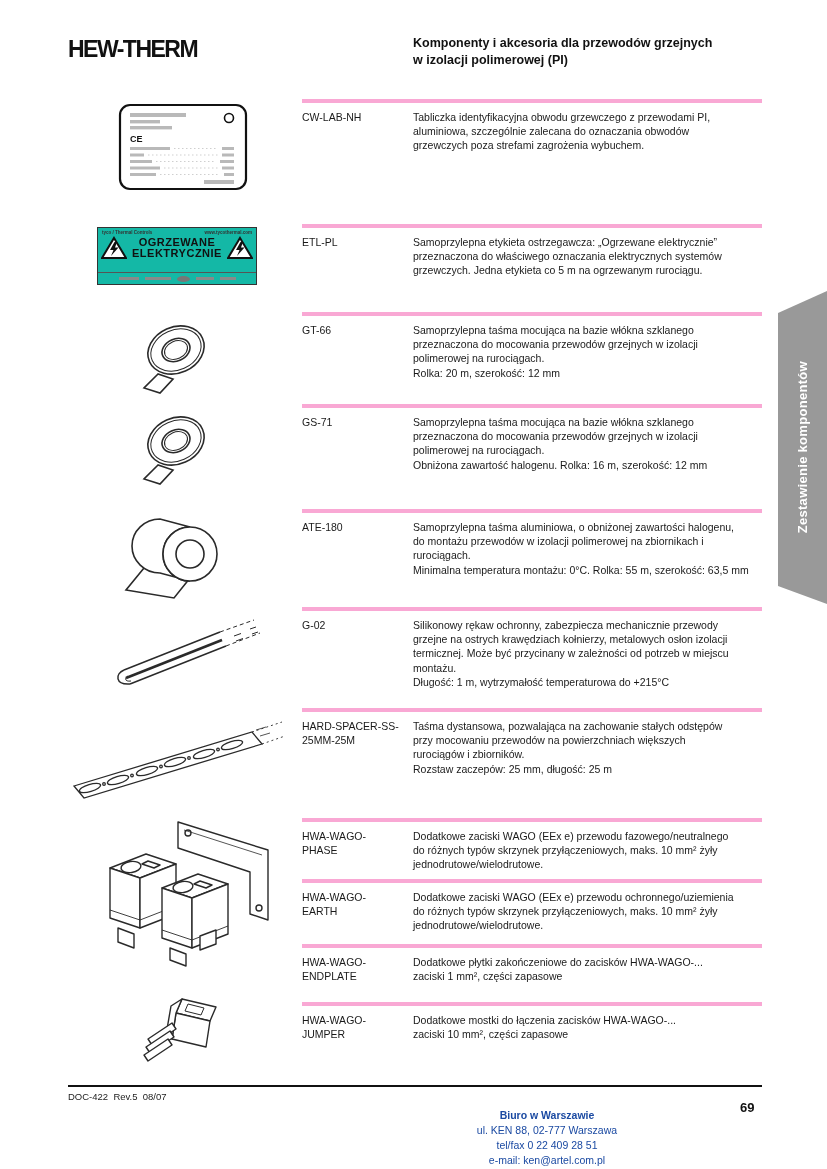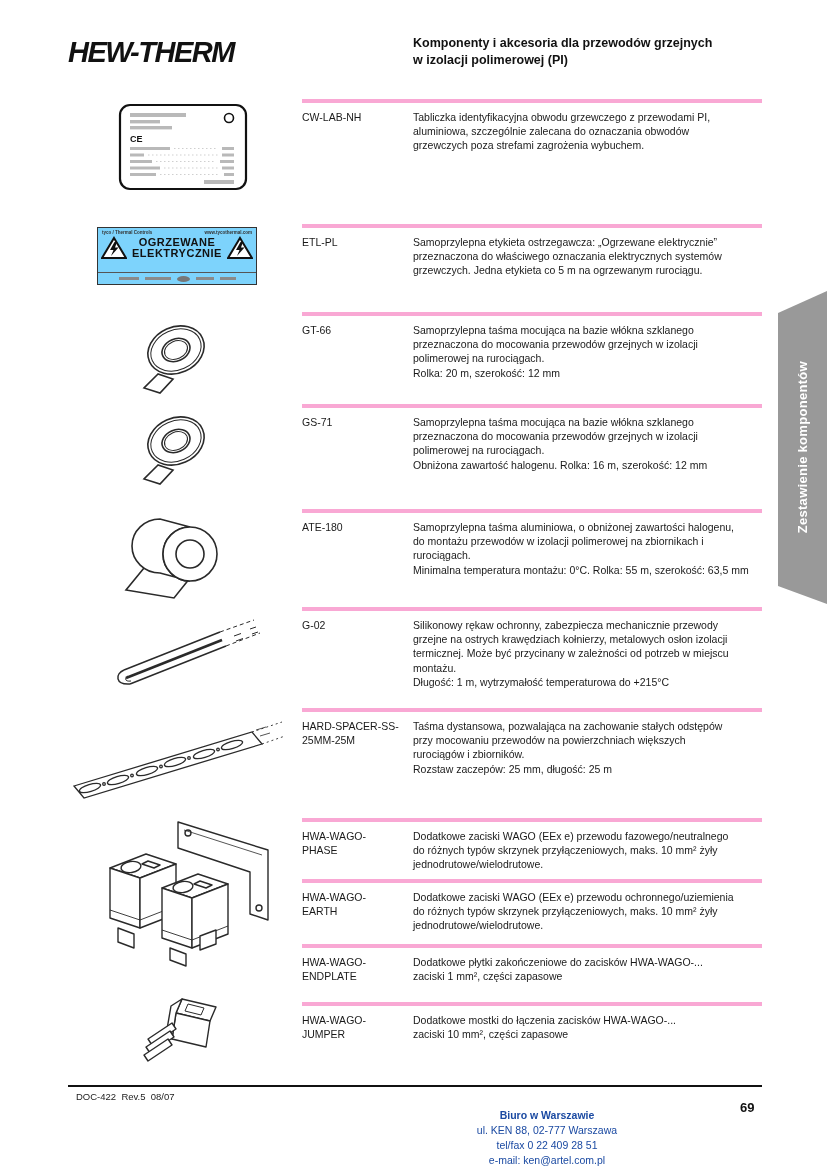--- a/index.html
+++ b/index.html
@@ -4,42 +4,42 @@
 <style>
   * { margin:0; padding:0; box-sizing:border-box; }
   html,body { background:#e8e8e8; }
   .page {
     position:relative; width:827px; height:1169px; margin:0 auto;
     background:#ffffff; overflow:hidden;
     font-family:"Liberation Sans", sans-serif; color:#1a1a1a;
   }
   .logo {
     position:absolute; left:68px; top:36px;
-    font-size:29px; font-weight:800; font-style:italic; letter-spacing:-1.5px;
+    font-size:23px; font-weight:800; letter-spacing:-1.5px;
     color:#111;
   }
   .doc-title {
     position:absolute; left:413px; top:35px; width:360px;
     font-size:12.5px; font-weight:bold; line-height:17px;
     white-space:pre-line; color:#111;
   }
   .row { position:absolute; left:302px; width:460px; border-top:4px solid #f9a8d4; }
   .row .code {
     position:absolute; left:0; top:7px; width:106px;
     font-size:10.5px; line-height:14px; white-space:pre-line; color:#1a1a1a;
   }
   .row .desc {
     position:absolute; left:111px; top:7px; width:356px;
     font-size:10.5px; line-height:14.2px; white-space:pre-line; color:#1a1a1a;
   }
   .img-box { position:absolute; }
   
   .etl-label {
     position:absolute; left:97px; top:227px; width:160px; height:58px;
-    border:1.5px solid #333; background:#7dd3fc;
+    border:1.5px solid #333; background:#14b8a6;
   }
   .etl-top { display:flex; justify-content:space-between; padding:2px 4px 0 4px;
     font-size:4.5px; color:#333; font-weight:bold; }
   .etl-mid { display:flex; align-items:center; justify-content:center; gap:5px; padding-top:1px; }
   .etl-words { text-align:center; font-size:11px; font-weight:800; letter-spacing:.5px;
     line-height:11.5px; color:#111; }
   .etl-bottom { position:absolute; left:0; right:0; bottom:0; height:12px;
     border-top:1px solid #555; display:flex; align-items:center; justify-content:center; gap:6px; }
   .etl-bottom .bar { height:3.5px; background:#8a8a8a; }
   .etl-bottom .oval { width:13px; height:6px; border-radius:50%; background:#777; }
@@ -50,21 +50,21 @@
     clip-path:polygon(0 22px, 100% 0, 100% 100%, 0 calc(100% - 18px));
     display:flex; align-items:center; justify-content:center;
   }
   .side-tab span {
     writing-mode:vertical-rl; transform:rotate(180deg);
     color:#ffffff; font-size:13px; font-weight:600; letter-spacing:.3px;
     white-space:nowrap;
   }
   
   .footer-rule { position:absolute; left:68px; top:1085px; width:694px; height:2px; background:#111; }
-  .doc-ref { position:absolute; left:76px; top:1091px; font-size:9.5px; color:#222; white-space:pre; }
+  .doc-ref { position:absolute; left:68px; top:1091px; font-size:9.5px; color:#222; white-space:pre; }
   .office { position:absolute; top:1108px; text-align:center; color:#1b4aa2;
     font-size:10.5px; line-height:15px; }
   .office .name { font-weight:bold; }
   .office-1 { left:225px; width:185px; }
   .office-2 { left:448px; width:198px; }
   .page-num { position:absolute; left:740px; top:1100px; font-size:13px; font-weight:bold; color:#111; }
   svg { display:block; }
 </style>
 </head>
 <body>

